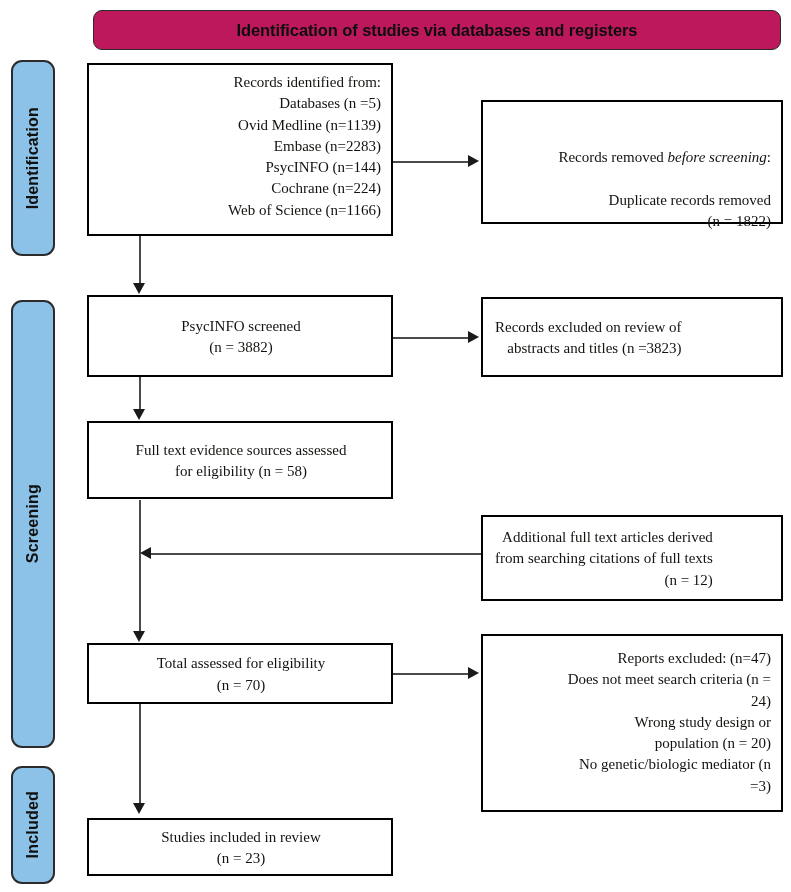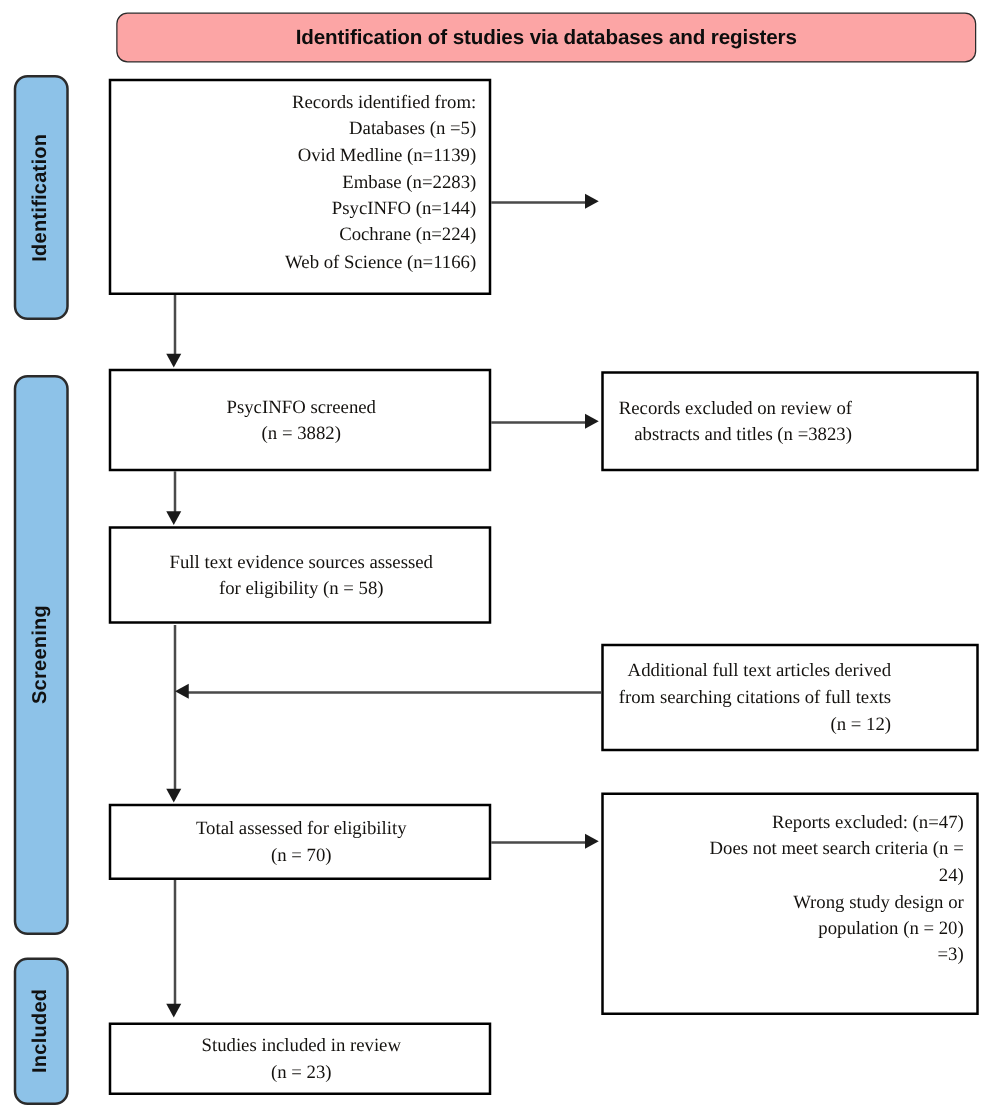--- a/index.html
+++ b/index.html
@@ -14,21 +14,21 @@
     position: relative;
     width: 791px;
     height: 892px;
     background: #ffffff;
     overflow: hidden;
   }
 
   
   .banner {
     position: absolute;
-    background: #fca5a5;
+    background: #be185d;
     border: 1px solid #2b2b2b;
     border-radius: 9px;
     display: flex;
     align-items: center;
     justify-content: center;
     box-sizing: border-box;
   }
   .banner-label {
     font-family: "Liberation Sans", sans-serif;
     font-weight: bold;
@@ -152,20 +152,27 @@
   <div class="node" style="left:87px; top:63px; width:306px; height:173px;">
     <div class="node-text">Records identified from:</div>
     <div class="node-text" style="padding-left:28px;">Databases (n =5)</div>
     <div class="node-text" style="padding-left:28px;">Ovid Medline (n=1139)</div>
     <div class="node-text" style="padding-left:28px;">Embase (n=2283)</div>
     <div class="node-text" style="padding-left:28px;">PsycINFO (n=144)</div>
     <div class="node-text" style="padding-left:28px;">Cochrane (n=224)</div>
     <div class="node-text" style="padding-left:28px;">Web of Science (n=1166)</div>
   </div>
 
+  <div class="node" style="left:481px; top:100px; width:302px; height:124px; padding-top:24px;">
+    <div class="node-text">
+      <span>Records removed </span><span class="ital">before screening</span><span>:</span>
+    </div>
+    <div class="node-text" style="padding-left:28px;">Duplicate records removed</div>
+    <div class="node-text" style="padding-left:28px;">(n = 1822)</div>
+  </div>
 
   <div class="node center-v" style="left:87px; top:295px; width:306px; height:82px;">
     <div>
       <div class="node-text centered">PsycINFO screened</div>
       <div class="node-text centered">(n = 3882)</div>
     </div>
   </div>
 
   <div class="node center-v" style="left:481px; top:297px; width:302px; height:80px; justify-content:flex-start;">
     <div>
@@ -195,20 +202,21 @@
       <div class="node-text centered">(n = 70)</div>
     </div>
   </div>
 
   <div class="node" style="left:481px; top:634px; width:302px; height:178px; padding-top:12px;">
     <div class="node-text">Reports excluded: (n=47)</div>
     <div class="node-text" style="padding-left:28px;">Does not meet search criteria (n =</div>
     <div class="node-text" style="padding-left:28px;">24)</div>
     <div class="node-text" style="padding-left:28px;">Wrong study design or</div>
     <div class="node-text" style="padding-left:28px;">population (n = 20)</div>
+    <div class="node-text" style="padding-left:28px;">No genetic/biologic mediator (n</div>
     <div class="node-text" style="padding-left:28px;">=3)</div>
   </div>
 
   <div class="node center-v" style="left:87px; top:818px; width:306px; height:58px;">
     <div>
       <div class="node-text centered">Studies included in review</div>
       <div class="node-text centered">(n = 23)</div>
     </div>
   </div>
 

